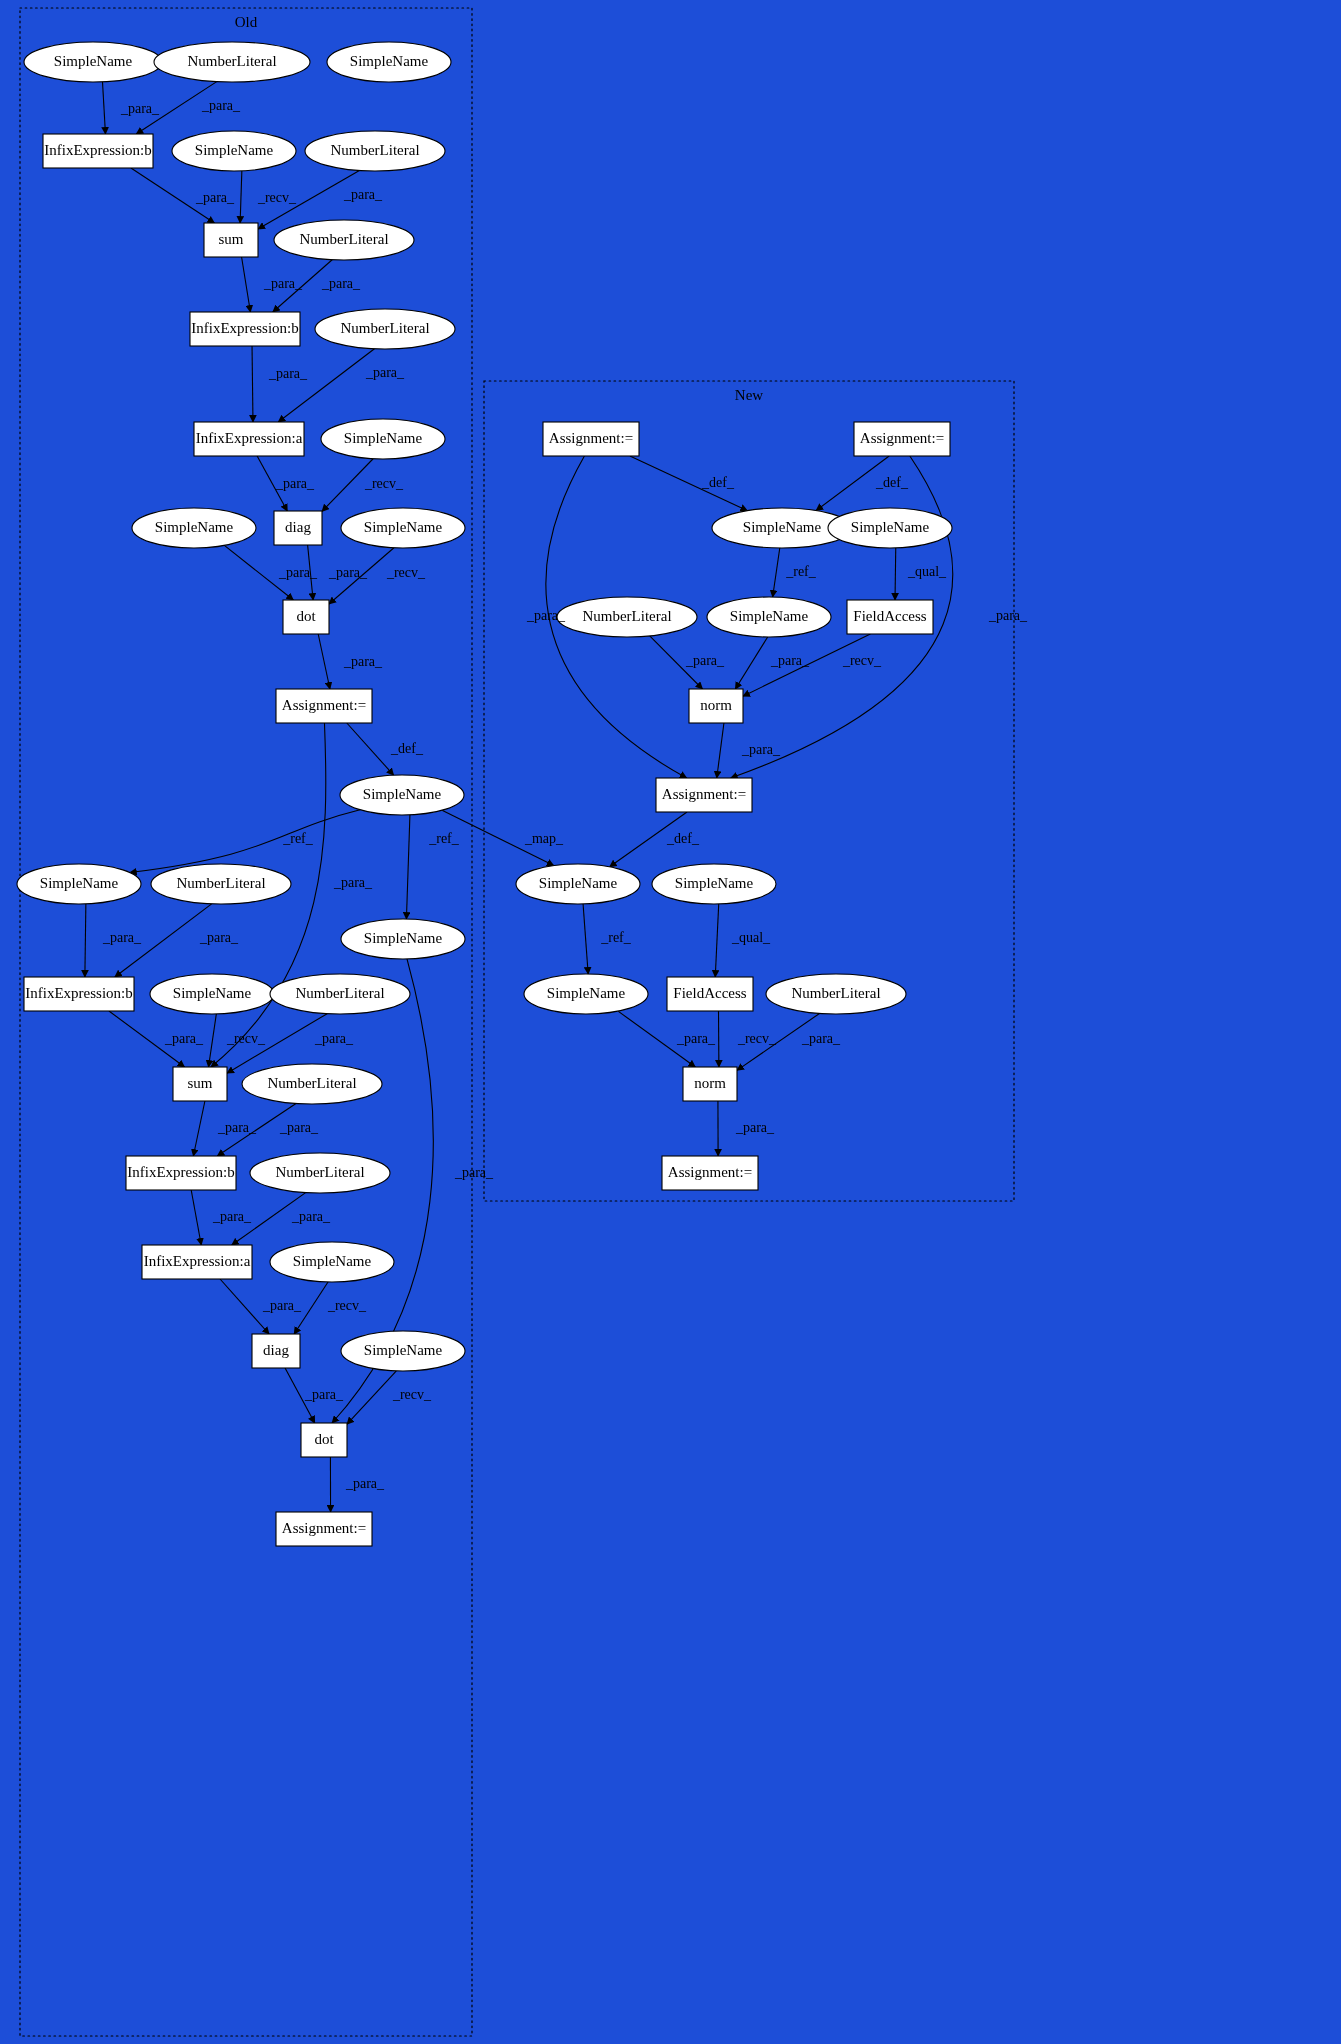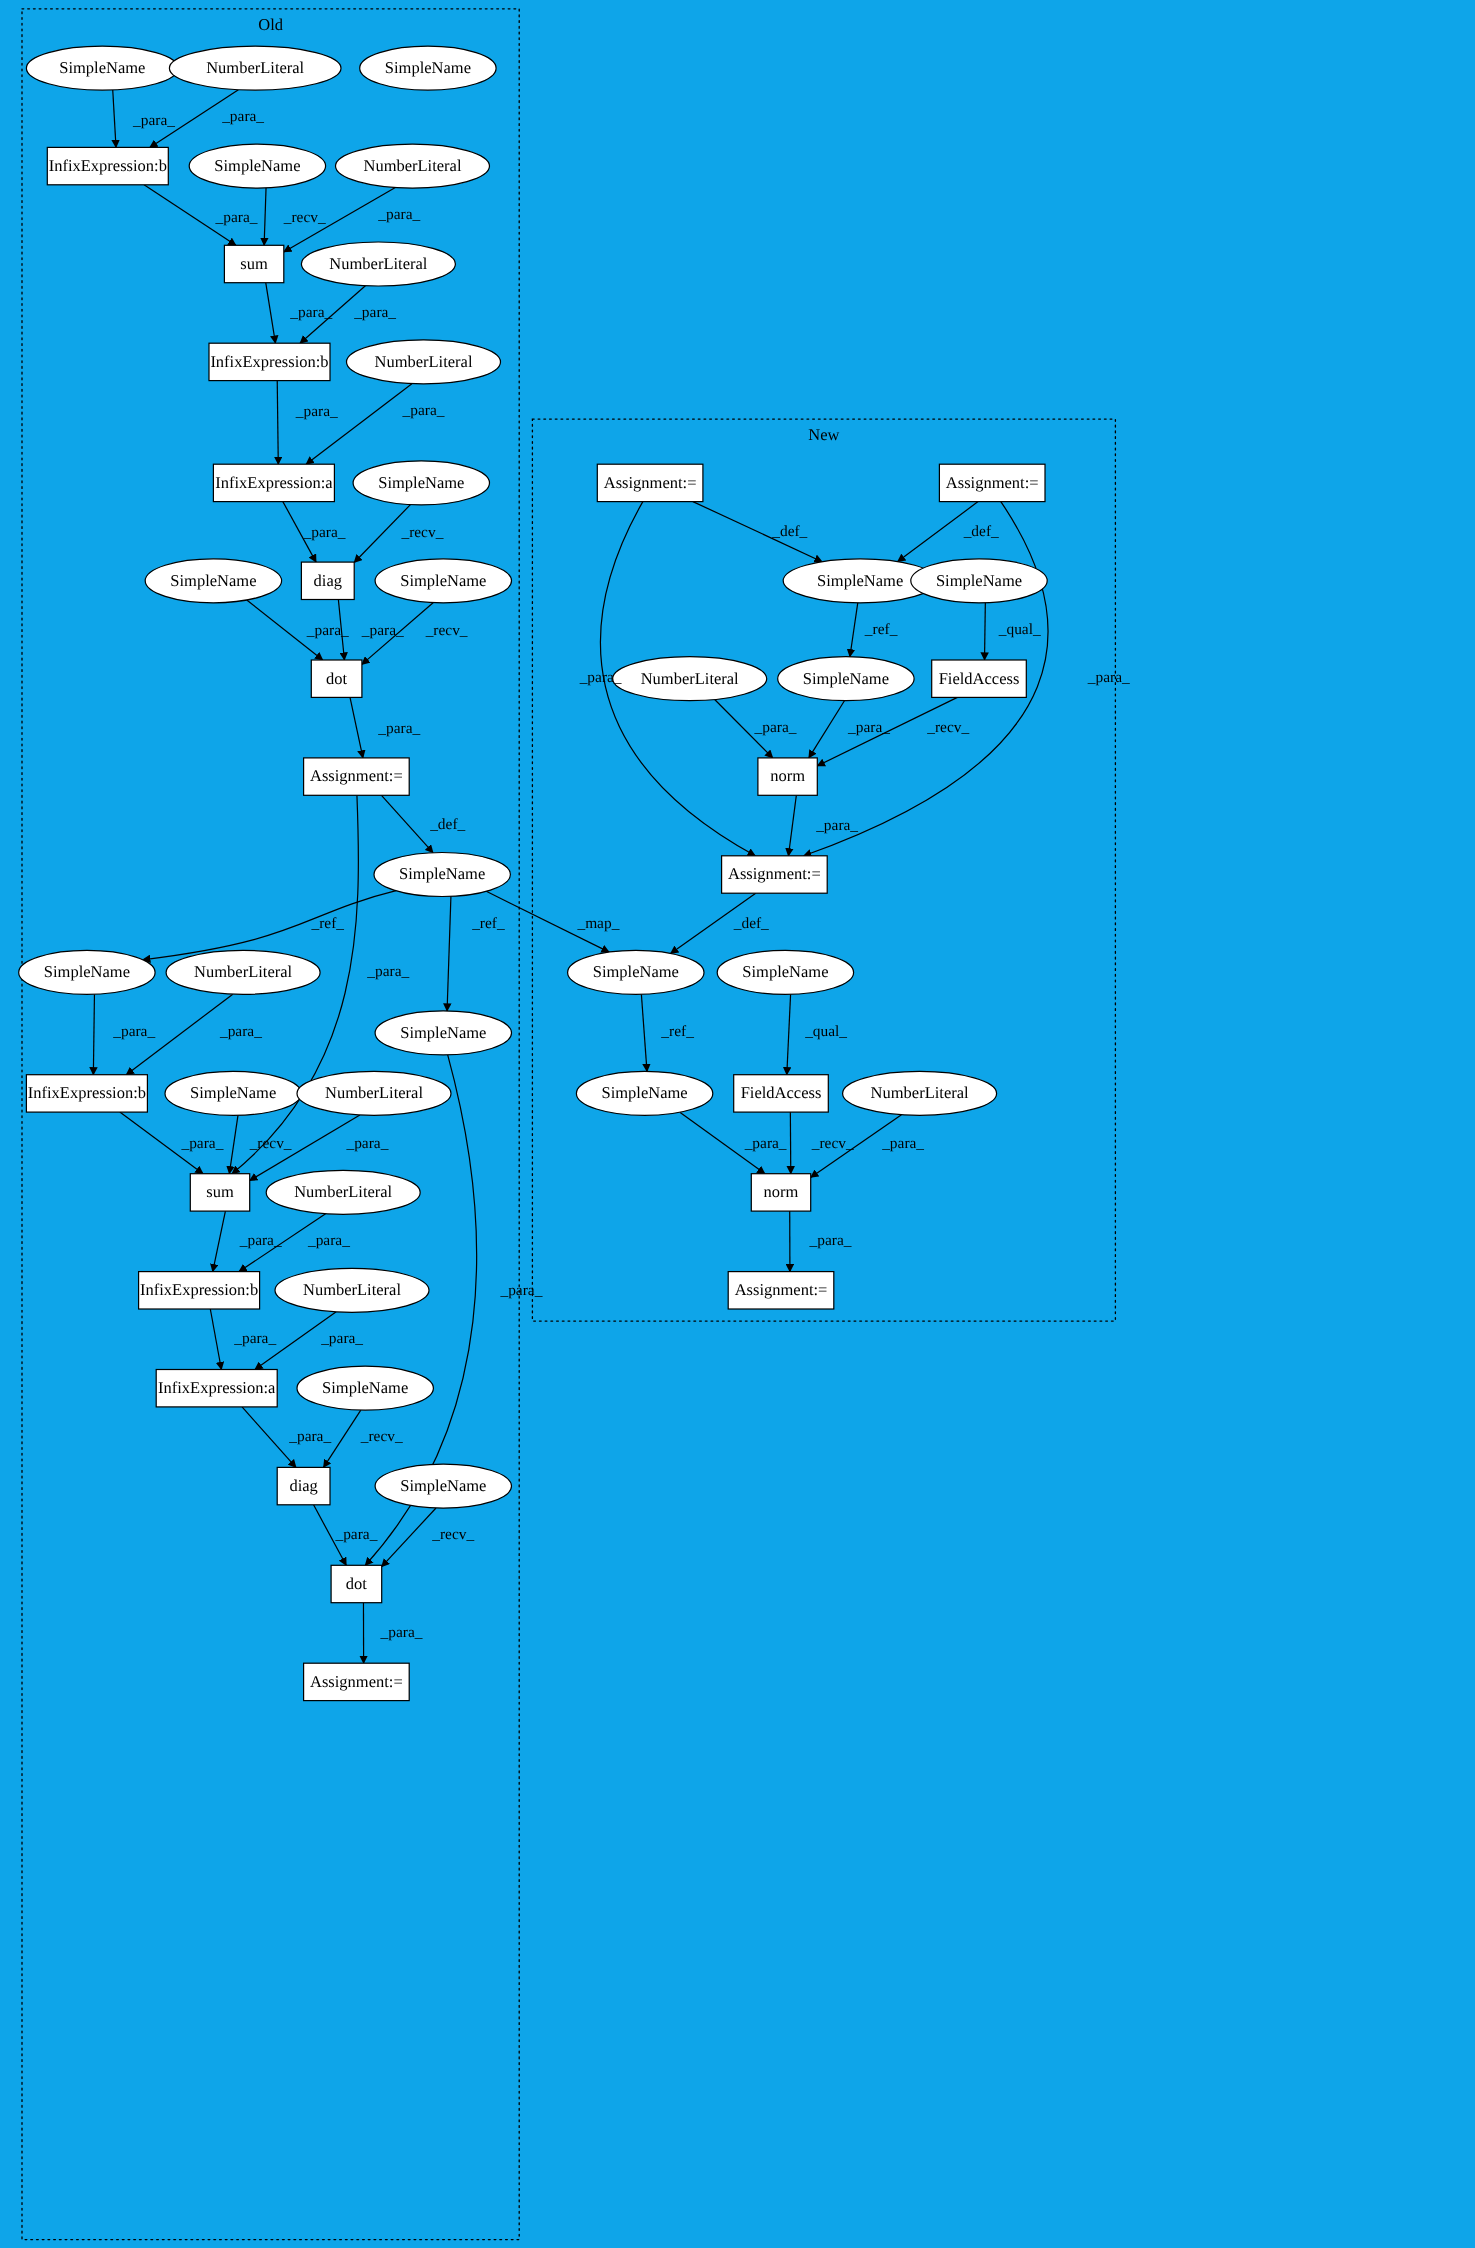--- a/index.html
+++ b/index.html
@@ -1,17 +1,17 @@
 <!DOCTYPE html>
 <html><head>
 <meta charset="utf-8">
 <style>
   html,body{margin:0;padding:0;background:#ffffff;}
   body{font-family:"Liberation Serif","DejaVu Serif",serif;}
-  #stage{position:relative;width:1341px;height:2044px;background:#0ea5e9;overflow:hidden;}
+  #stage{position:relative;width:1341px;height:2044px;background:#1d4ed8;overflow:hidden;}
   svg{display:block;}
   .nodelabel{font-family:"Liberation Serif","DejaVu Serif",serif;font-size:15px;fill:#000;text-anchor:middle;dominant-baseline:middle;}
   .edgelabel{font-family:"Liberation Serif","DejaVu Serif",serif;font-size:14px;fill:#000;text-anchor:middle;dominant-baseline:middle;}
   .clusterlabel{font-family:"Liberation Serif","DejaVu Serif",serif;font-size:15px;fill:#000;text-anchor:middle;dominant-baseline:middle;}
   .shape{fill:#ffffff;stroke:#000000;stroke-width:1.1;}
   .edge{fill:none;stroke:#000000;stroke-width:1.1;}
   .cluster{fill:none;stroke:#000000;stroke-width:1.2;stroke-dasharray:1.6 3.6;stroke-linecap:round;}
 </style>
 </head>
 <body>

